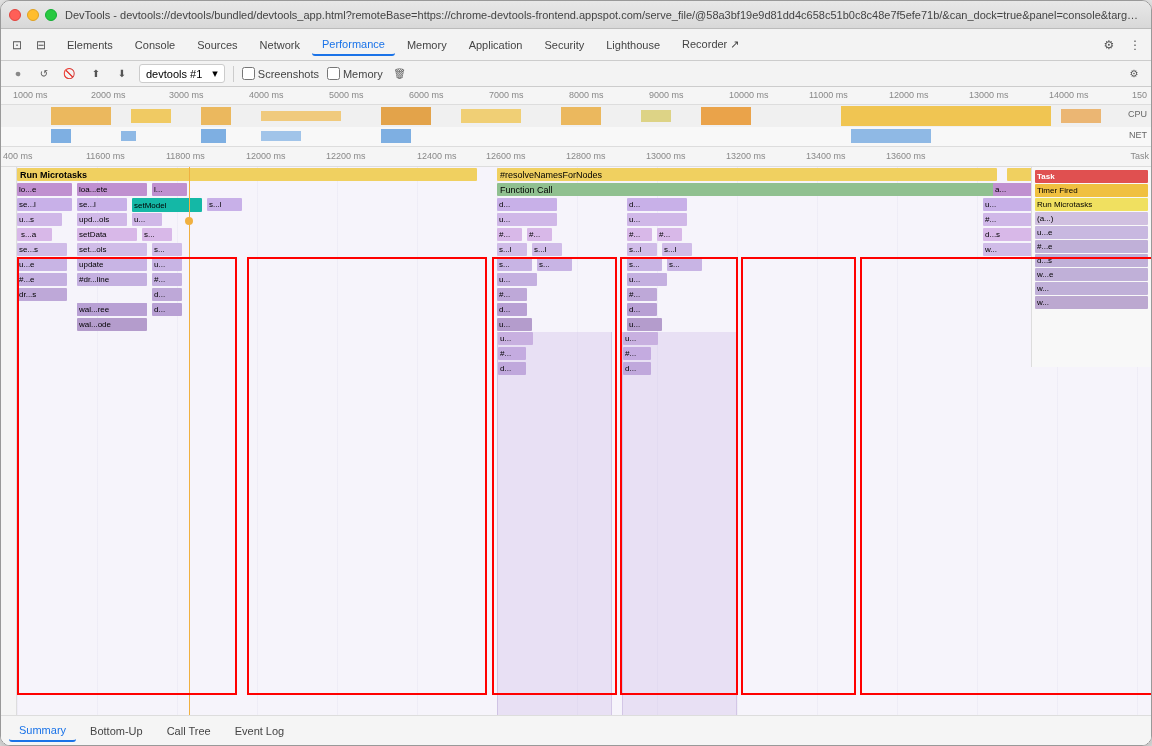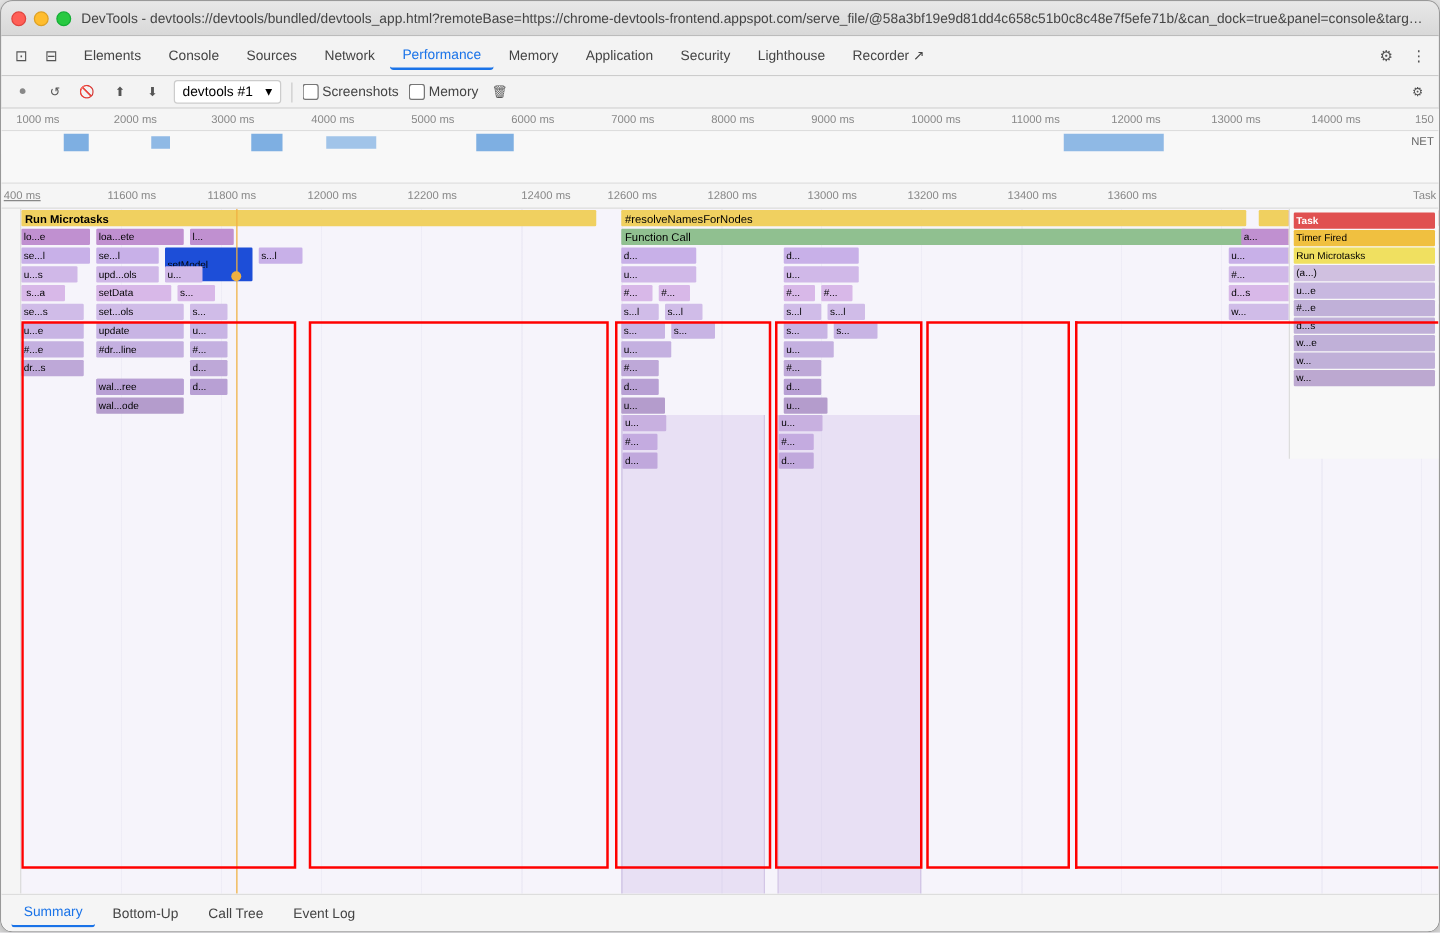--- a/index.html
+++ b/index.html
@@ -270,38 +270,60 @@
           <span style="position:absolute;left:648px;font-size:9px;color:#888;top:3px;">9000 ms</span>
           <span style="position:absolute;left:728px;font-size:9px;color:#888;top:3px;">10000 ms</span>
           <span style="position:absolute;left:808px;font-size:9px;color:#888;top:3px;">11000 ms</span>
           <span style="position:absolute;left:888px;font-size:9px;color:#888;top:3px;">12000 ms</span>
           <span style="position:absolute;left:968px;font-size:9px;color:#888;top:3px;">13000 ms</span>
           <span style="position:absolute;left:1048px;font-size:9px;color:#888;top:3px;">14000 ms</span>
           <span style="position:absolute;right:4px;font-size:9px;color:#888;top:3px;">150</span>
         </div>
       </div>
 
+      <div style="height:22px;background:#f0f0f0;position:relative;overflow:hidden;">
+
+        <div style="position:absolute;left:0;right:0;top:0;bottom:0;display:flex;align-items:center;">
+
+          <svg width="100%" height="22">
+
+            <rect x="50" y="2" width="60" height="18" fill="#e8a020" opacity="0.7"></rect>
+            <rect x="130" y="4" width="40" height="14" fill="#f0c040" opacity="0.8"></rect>
+            <rect x="200" y="2" width="30" height="18" fill="#e8a020" opacity="0.7"></rect>
+            <rect x="260" y="6" width="80" height="10" fill="#f0b030" opacity="0.6"></rect>
+            <rect x="380" y="2" width="50" height="18" fill="#e09020" opacity="0.8"></rect>
+            <rect x="460" y="4" width="60" height="14" fill="#f0c040" opacity="0.7"></rect>
+            <rect x="560" y="2" width="40" height="18" fill="#e8a020" opacity="0.7"></rect>
+            <rect x="640" y="5" width="30" height="12" fill="#d0c040" opacity="0.6"></rect>
+            <rect x="700" y="2" width="50" height="18" fill="#e89020" opacity="0.8"></rect>
+
+            <rect x="840" y="1" width="210" height="20" fill="#f0c040" opacity="0.9"></rect>
+            <rect x="1060" y="4" width="40" height="14" fill="#e89020" opacity="0.6"></rect>
+          </svg>
+          <span class="bar-label" style="position:absolute;right:4px;top:4px;font-size:9px;color:#666;">CPU</span>
+        </div>
+      </div>
 
       <div style="height:18px;background:#f8f8f8;position:relative;overflow:hidden;">
         <svg width="100%" height="18">
           <rect x="50" y="2" width="20" height="14" fill="#4a90d9" opacity="0.7"></rect>
           <rect x="120" y="4" width="15" height="10" fill="#4a90d9" opacity="0.6"></rect>
           <rect x="200" y="2" width="25" height="14" fill="#4a90d9" opacity="0.7"></rect>
           <rect x="260" y="4" width="40" height="10" fill="#4a90d9" opacity="0.5"></rect>
           <rect x="380" y="2" width="30" height="14" fill="#4a90d9" opacity="0.7"></rect>
           <rect x="850" y="2" width="80" height="14" fill="#4a90d9" opacity="0.6"></rect>
         </svg>
         <span style="position:absolute;right:4px;top:3px;font-size:9px;color:#666;">NET</span>
       </div>
     </div>
 
     <div style="flex:1;display:flex;flex-direction:column;overflow:hidden;">
 
       <div style="height:20px;background:#f5f5f5;border-bottom:1px solid #ddd;flex-shrink:0;position:relative;overflow:hidden;">
-        <span style="position:absolute;left:2px;font-size:9px;color:#888;top:4px;text-decoration:underline;">400 ms</span>
+        <span style="position:absolute;left:2px;font-size:9px;color:#888;top:4px;">400 ms</span>
         <span style="position:absolute;left:85px;font-size:9px;color:#888;top:4px;">11600 ms</span>
         <span style="position:absolute;left:165px;font-size:9px;color:#888;top:4px;">11800 ms</span>
         <span style="position:absolute;left:245px;font-size:9px;color:#888;top:4px;">12000 ms</span>
         <span style="position:absolute;left:325px;font-size:9px;color:#888;top:4px;">12200 ms</span>
         <span style="position:absolute;left:416px;font-size:9px;color:#888;top:4px;">12400 ms</span>
         <span style="position:absolute;left:485px;font-size:9px;color:#888;top:4px;">12600 ms</span>
         <span style="position:absolute;left:565px;font-size:9px;color:#888;top:4px;">12800 ms</span>
         <span style="position:absolute;left:645px;font-size:9px;color:#888;top:4px;">13000 ms</span>
         <span style="position:absolute;left:725px;font-size:9px;color:#888;top:4px;">13200 ms</span>
         <span style="position:absolute;left:805px;font-size:9px;color:#888;top:4px;">13400 ms</span>
@@ -349,21 +371,21 @@
 
             <div style="position:absolute;right:118px;width:40px;height:13px;top:1px;background:#c090d0;border-radius:1px;display:flex;align-items:center;padding:0 2px;font-size:8px;">a...</div>
             <div style="position:absolute;right:72px;width:44px;height:13px;top:1px;background:#c090d0;border-radius:1px;display:flex;align-items:center;padding:0 2px;font-size:8px;">b...</div>
 
             <div style="position:absolute;right:0;width:120px;height:13px;top:1px;background:#f0d060;border-radius:1px;display:flex;align-items:center;padding:0 2px;font-size:8px;">Timer Fired</div>
           </div>
 
           <div style="position:absolute;top:30px;left:0;right:0;height:15px;">
             <div style="position:absolute;left:0;width:55px;height:13px;top:1px;background:#c8b0e8;border-radius:1px;display:flex;align-items:center;padding:0 2px;font-size:8px;">se...l</div>
             <div style="position:absolute;left:60px;width:50px;height:13px;top:1px;background:#c8b0e8;border-radius:1px;display:flex;align-items:center;padding:0 2px;font-size:8px;">se...l</div>
-            <div style="position:absolute;left:115px;width:70px;height:27px;top:1px;background:#1d4ed8;border-radius:1px;display:flex;align-items:center;padding:0 2px;font-size:8px;">setModel</div>
+            <div style="position:absolute;left:115px;width:70px;height:14px;top:1px;background:#14b8a6;border-radius:1px;display:flex;align-items:center;padding:0 2px;font-size:8px;">setModel</div>
             <div style="position:absolute;left:190px;width:35px;height:13px;top:1px;background:#c8b0e8;border-radius:1px;display:flex;align-items:center;padding:0 2px;font-size:8px;">s...l</div>
 
             <div style="position:absolute;left:480px;width:60px;height:13px;top:1px;background:#c8b0e8;border-radius:1px;display:flex;align-items:center;padding:0 2px;font-size:8px;">d...</div>
             <div style="position:absolute;left:610px;width:60px;height:13px;top:1px;background:#c8b0e8;border-radius:1px;display:flex;align-items:center;padding:0 2px;font-size:8px;">d...</div>
 
             <div style="position:absolute;right:118px;width:50px;height:13px;top:1px;background:#c8b0e8;border-radius:1px;display:flex;align-items:center;padding:0 2px;font-size:8px;">u...</div>
             <div style="position:absolute;right:62px;width:52px;height:13px;top:1px;background:#c8b0e8;border-radius:1px;display:flex;align-items:center;padding:0 2px;font-size:8px;">b...</div>
 
             <div style="position:absolute;right:0;width:120px;height:13px;top:1px;background:#f0e060;border-radius:1px;display:flex;align-items:center;padding:0 2px;font-size:8px;">Run Microtasks</div>
           </div>

